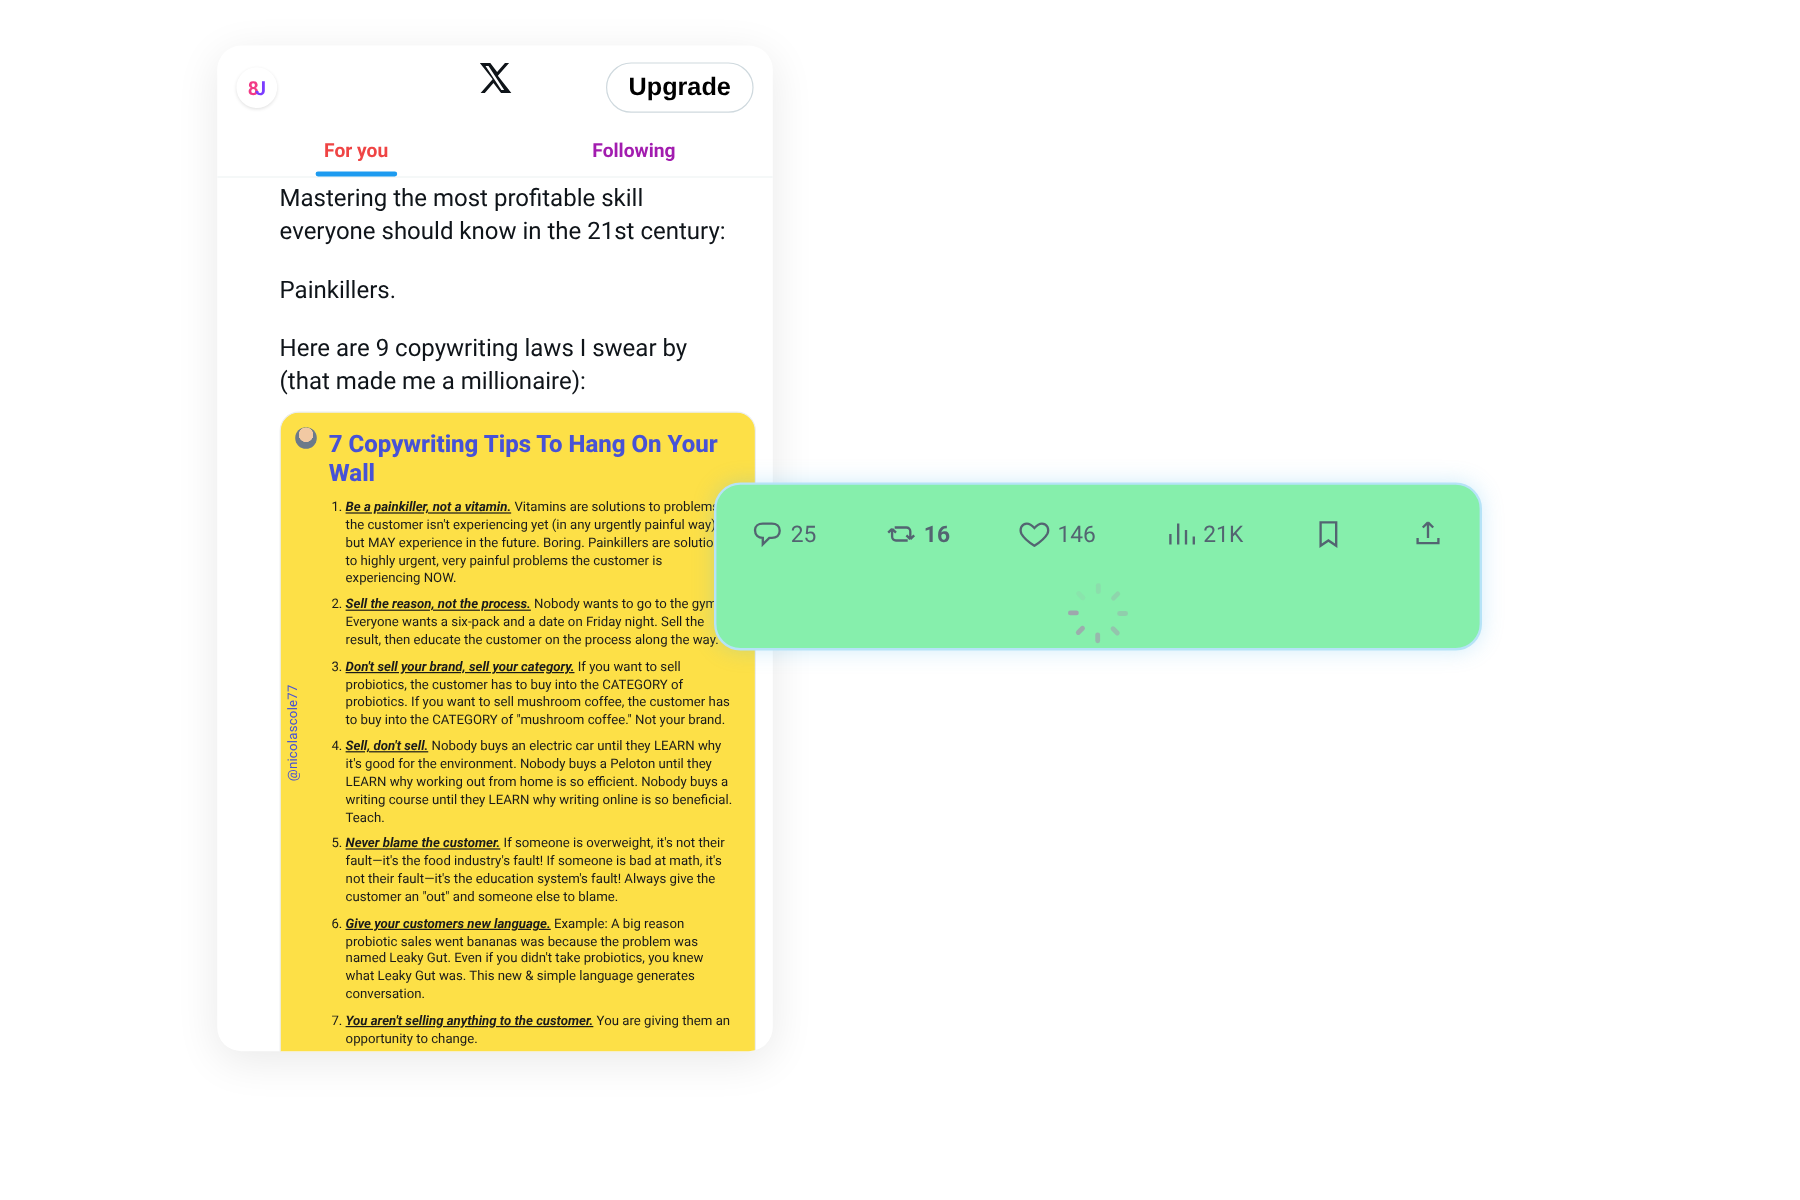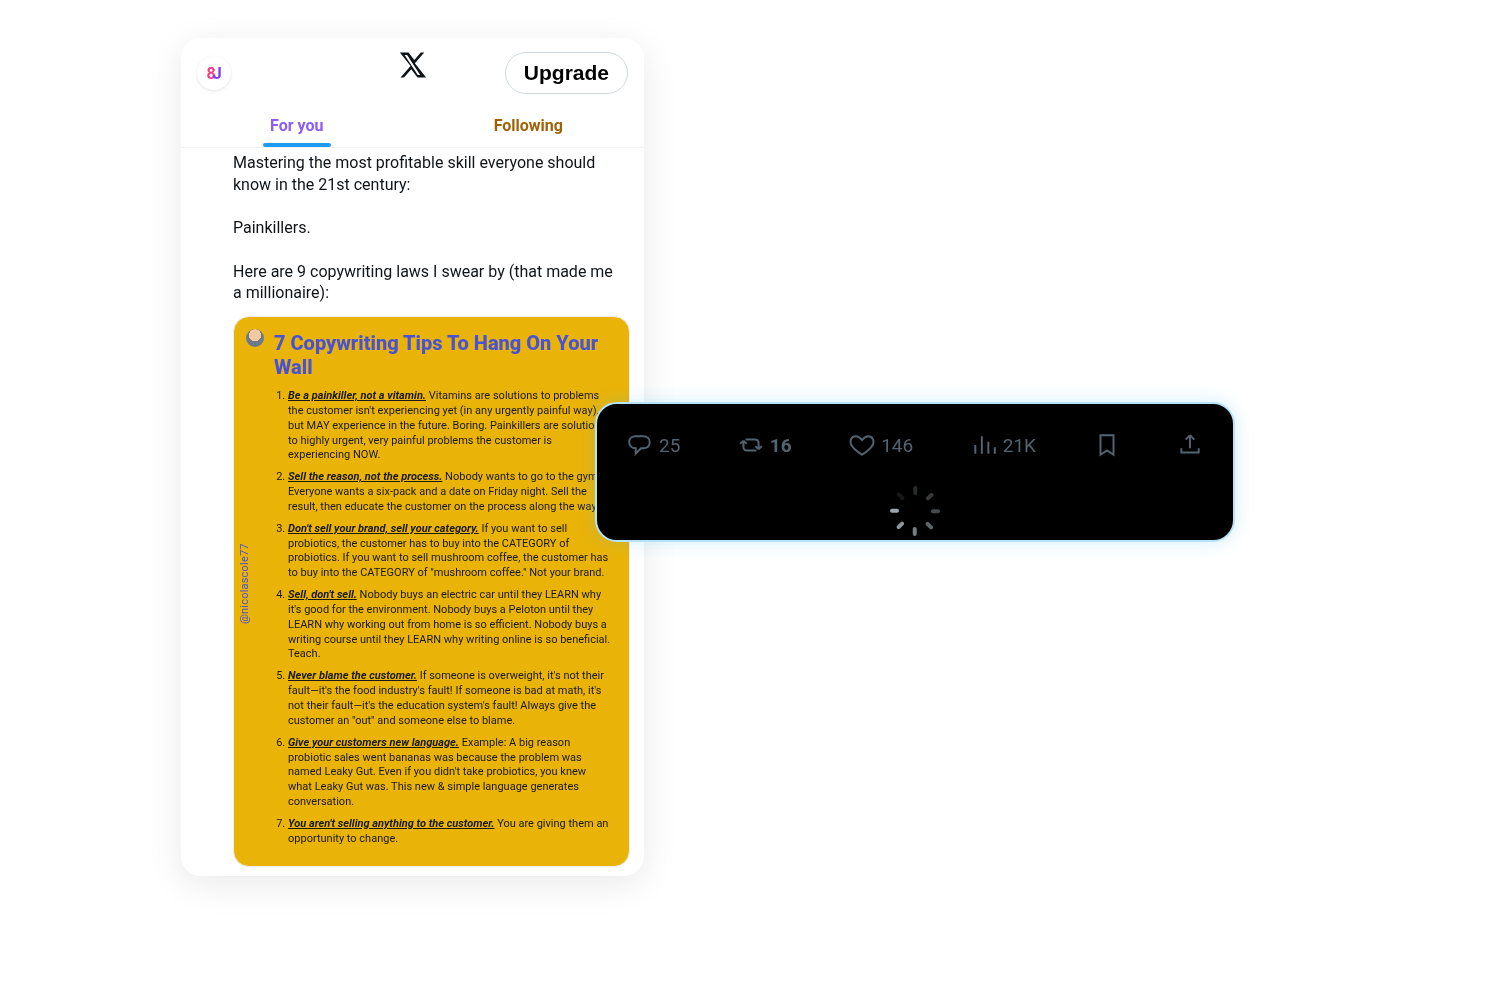--- a/index.html
+++ b/index.html
@@ -58,45 +58,45 @@
   .tabs {
     display: flex;
     border-bottom: 1px solid #eff3f4;
   }
   .tab {
     flex: 1;
     text-align: center;
     padding: 14px 0 12px;
     font-size: 16px;
     font-weight: 700;
-    color: #a16207;
+    color: #a21caf;
     position: relative;
     cursor: pointer;
   }
-  .tab.active { color: #8b5cf6; }
+  .tab.active { color: #ef4444; }
   .tab.active::after {
     content: "";
     position: absolute;
     bottom: 0; left: 50%; transform: translateX(-50%);
     width: 68px; height: 4px;
     background: #1d9bf0;
     border-radius: 4px;
   }
   .tweet-body {
     padding: 4px 26px 0 52px;
-    font-size: 16px;
+    font-size: 20px;
     line-height: 1.35;
   }
   .tweet-body p { margin-bottom: 22px; }
   .tweet-body p:last-child { margin-bottom: 12px; }
   .card {
     margin: 4px 14px 0 52px;
     border: 1px solid #eceef0;
     border-radius: 16px;
-    background: #eab308;
+    background: #fde047;
     padding: 14px 16px 12px 16px;
     position: relative;
   }
   .card-avatar {
     position: absolute;
     left: 12px; top: 12px;
     width: 18px; height: 18px;
     border-radius: 50%;
     background: radial-gradient(circle at 50% 35%, #f2c9a3 0 40%, #6b7a8a 42% 100%);
   }
@@ -153,21 +153,21 @@
     background: #9ea6ad;
     border-radius: 2px;
     transform-origin: 50% 11px;
   }
 
   
   .callout {
     position: absolute;
     left: 595px; top: 402px;
     width: 640px;
-    background: #000000;
+    background: #86efac;
     border: 2px solid #b6e3f7;
     border-radius: 22px;
     box-shadow: 0 0 18px rgba(76,185,240,0.25);
     padding: 18px 24px 14px 24px;
   }
   .callout .actions {
     padding: 10px 6px 10px 6px;
     font-size: 19px;
     color: #536471;
     justify-content: space-between;

